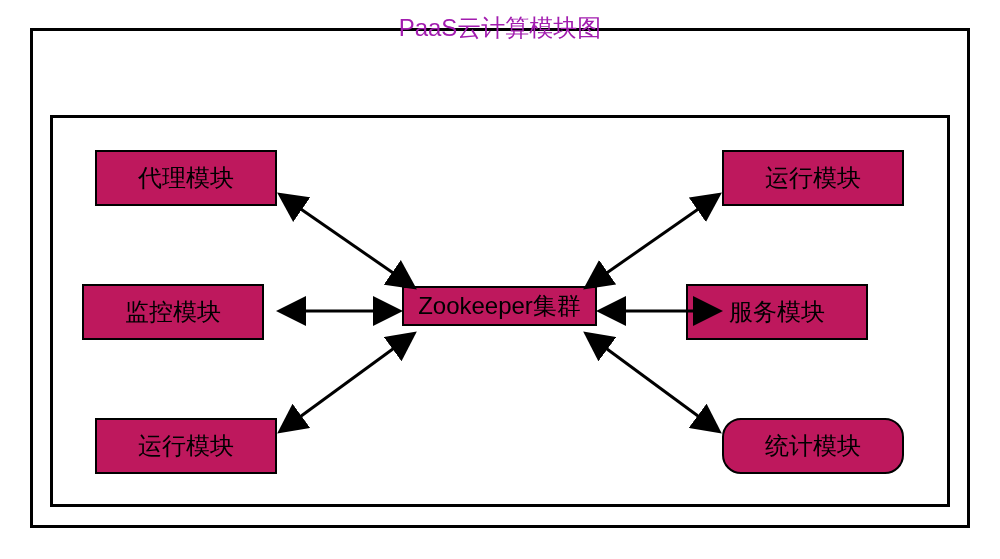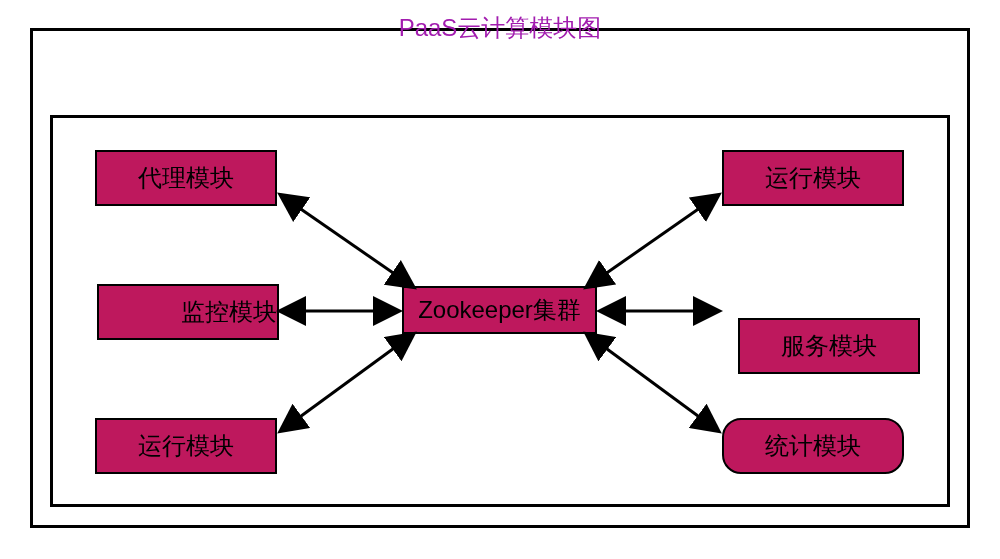--- a/index.html
+++ b/index.html
@@ -45,33 +45,33 @@
       background: #be185d;
       display: flex;
       align-items: center;
       justify-content: center;
       font-size: 24px;
       color: #000;
       font-weight: normal;
     }
     .center-box {
       width: 195px;
-      height: 48px;
+      height: 40px;
       left: 402px;
       top: 286px;
     }
     .side-box {
       width: 182px;
       height: 56px;
     }
     .top-left { left: 95px; top: 150px; }
-    .mid-left { left: 97px; top: 284px; justify-content: flex-end; }
+    .mid-left { left: 82px; top: 284px; }
     .bot-left { left: 95px; top: 418px; }
     .top-right { left: 722px; top: 150px; }
-    .mid-right { left: 738px; top: 284px; margin-top: 34px; }
+    .mid-right { left: 686px; top: 284px; }
     .bot-right { left: 722px; top: 418px; border-radius: 19px; }
 
     svg.arrows {
       position: absolute;
       left: 0;
       top: 0;
       width: 1000px;
       height: 559px;
       pointer-events: none;
     }

